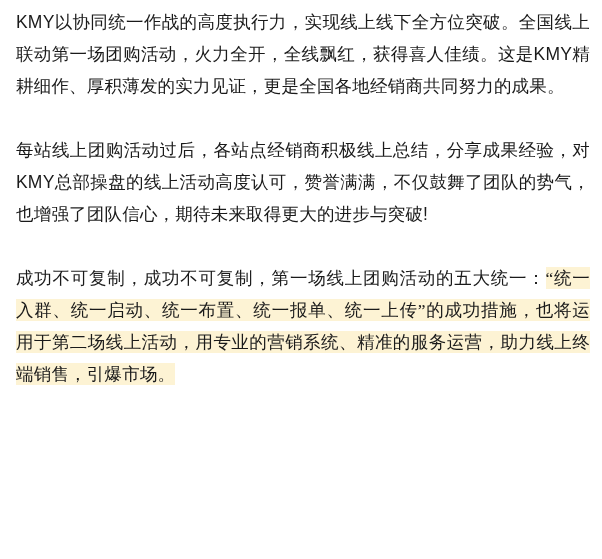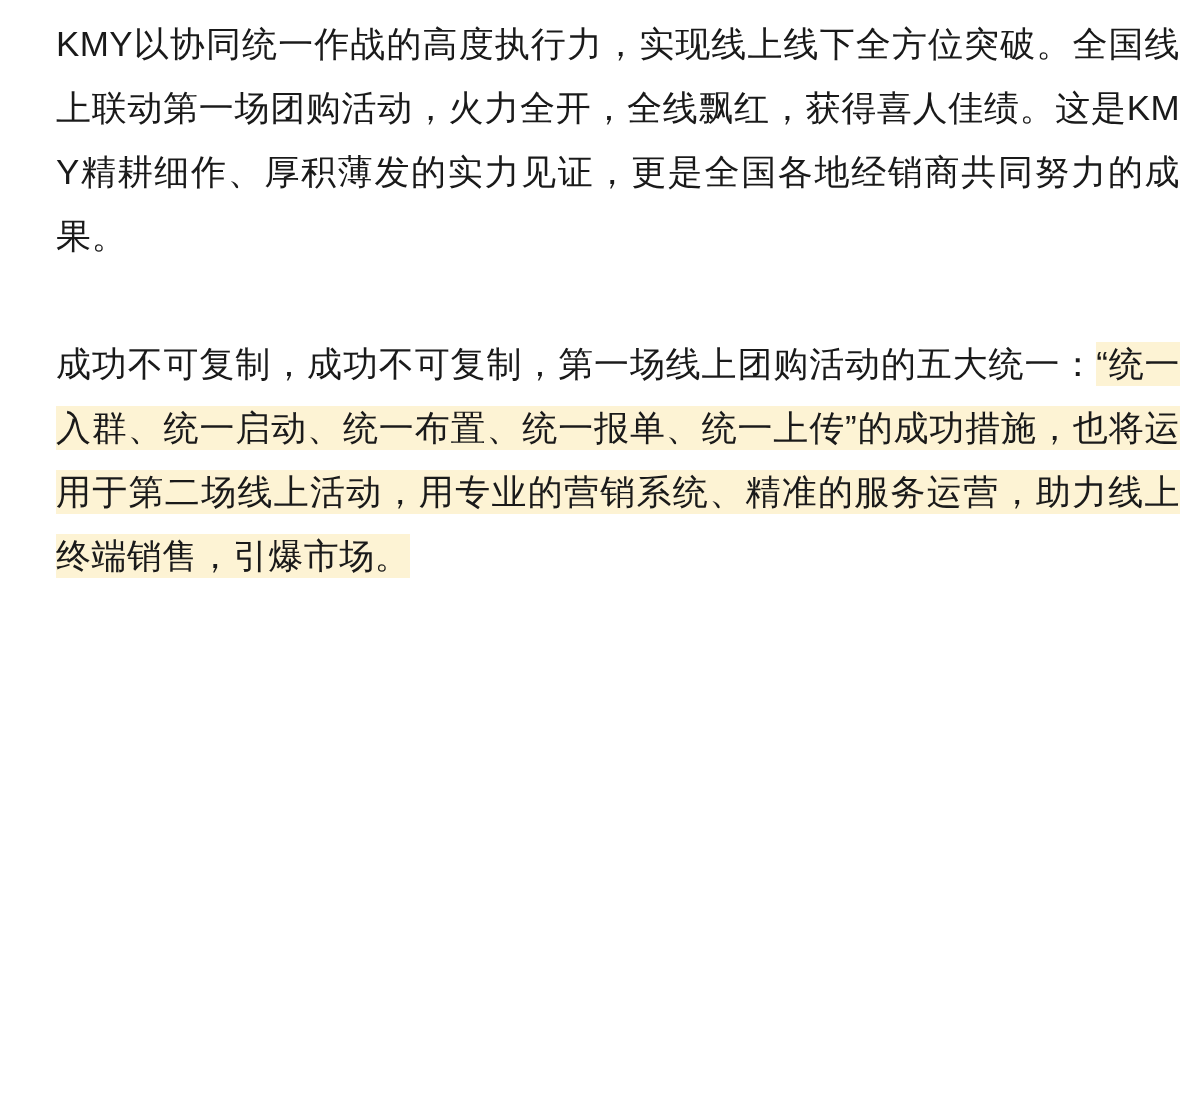--- a/index.html
+++ b/index.html
@@ -9,42 +9,46 @@
   body {
     width: 602px;
     height: 559px;
     background: #ffffff;
     font-family: "Liberation Sans", sans-serif;
     overflow: hidden;
   }
   .article {
     box-sizing: border-box;
     width: 602px;
-    padding: 6px 12px 0 28px;
+    padding: 6px 12px 0 16px;
   }
   .para {
     font-size: 17.5px;
     line-height: 32px;
     color: #1a1a1a;
     letter-spacing: 0.2px;
     text-align: justify;
     margin: 0;
     word-break: break-all;
   }
   .para + .para {
     margin-top: 32px;
   }
   .hl {
     background: #fdf3d4;
     padding: 1px 0;
+    font-family: Liberation Serif, serif;
   }
 </style>
 </head>
 <body>
 
 <div class="article">
   <p class="para">
     <span>KMY以协同统一作战的高度执行力，实现线上线下全方位突破。全国线上联动第一场团购活动，火力全开，全线飘红，获得喜人佳绩。这是KMY精耕细作、厚积薄发的实力见证，更是全国各地经销商共同努力的成果。</span>
   </p>
   <p class="para">
+    <span>每站线上团购活动过后，各站点经销商积极线上总结，分享成果经验，对KMY总部操盘的线上活动高度认可，赞誉满满，不仅鼓舞了团队的势气，也增强了团队信心，期待未来取得更大的进步与突破!</span>
+  </p>
+  <p class="para">
     <span>成功不可复制，成功不可复制，第一场线上团购活动的五大统一：</span><span class="hl">“统一入群、统一启动、统一布置、统一报单、统一上传”的成功措施，也将运用于第二场线上活动，用专业的营销系统、精准的服务运营，助力线上终端销售，引爆市场。</span>
   </p>
 </div>
 
 </body></html>

